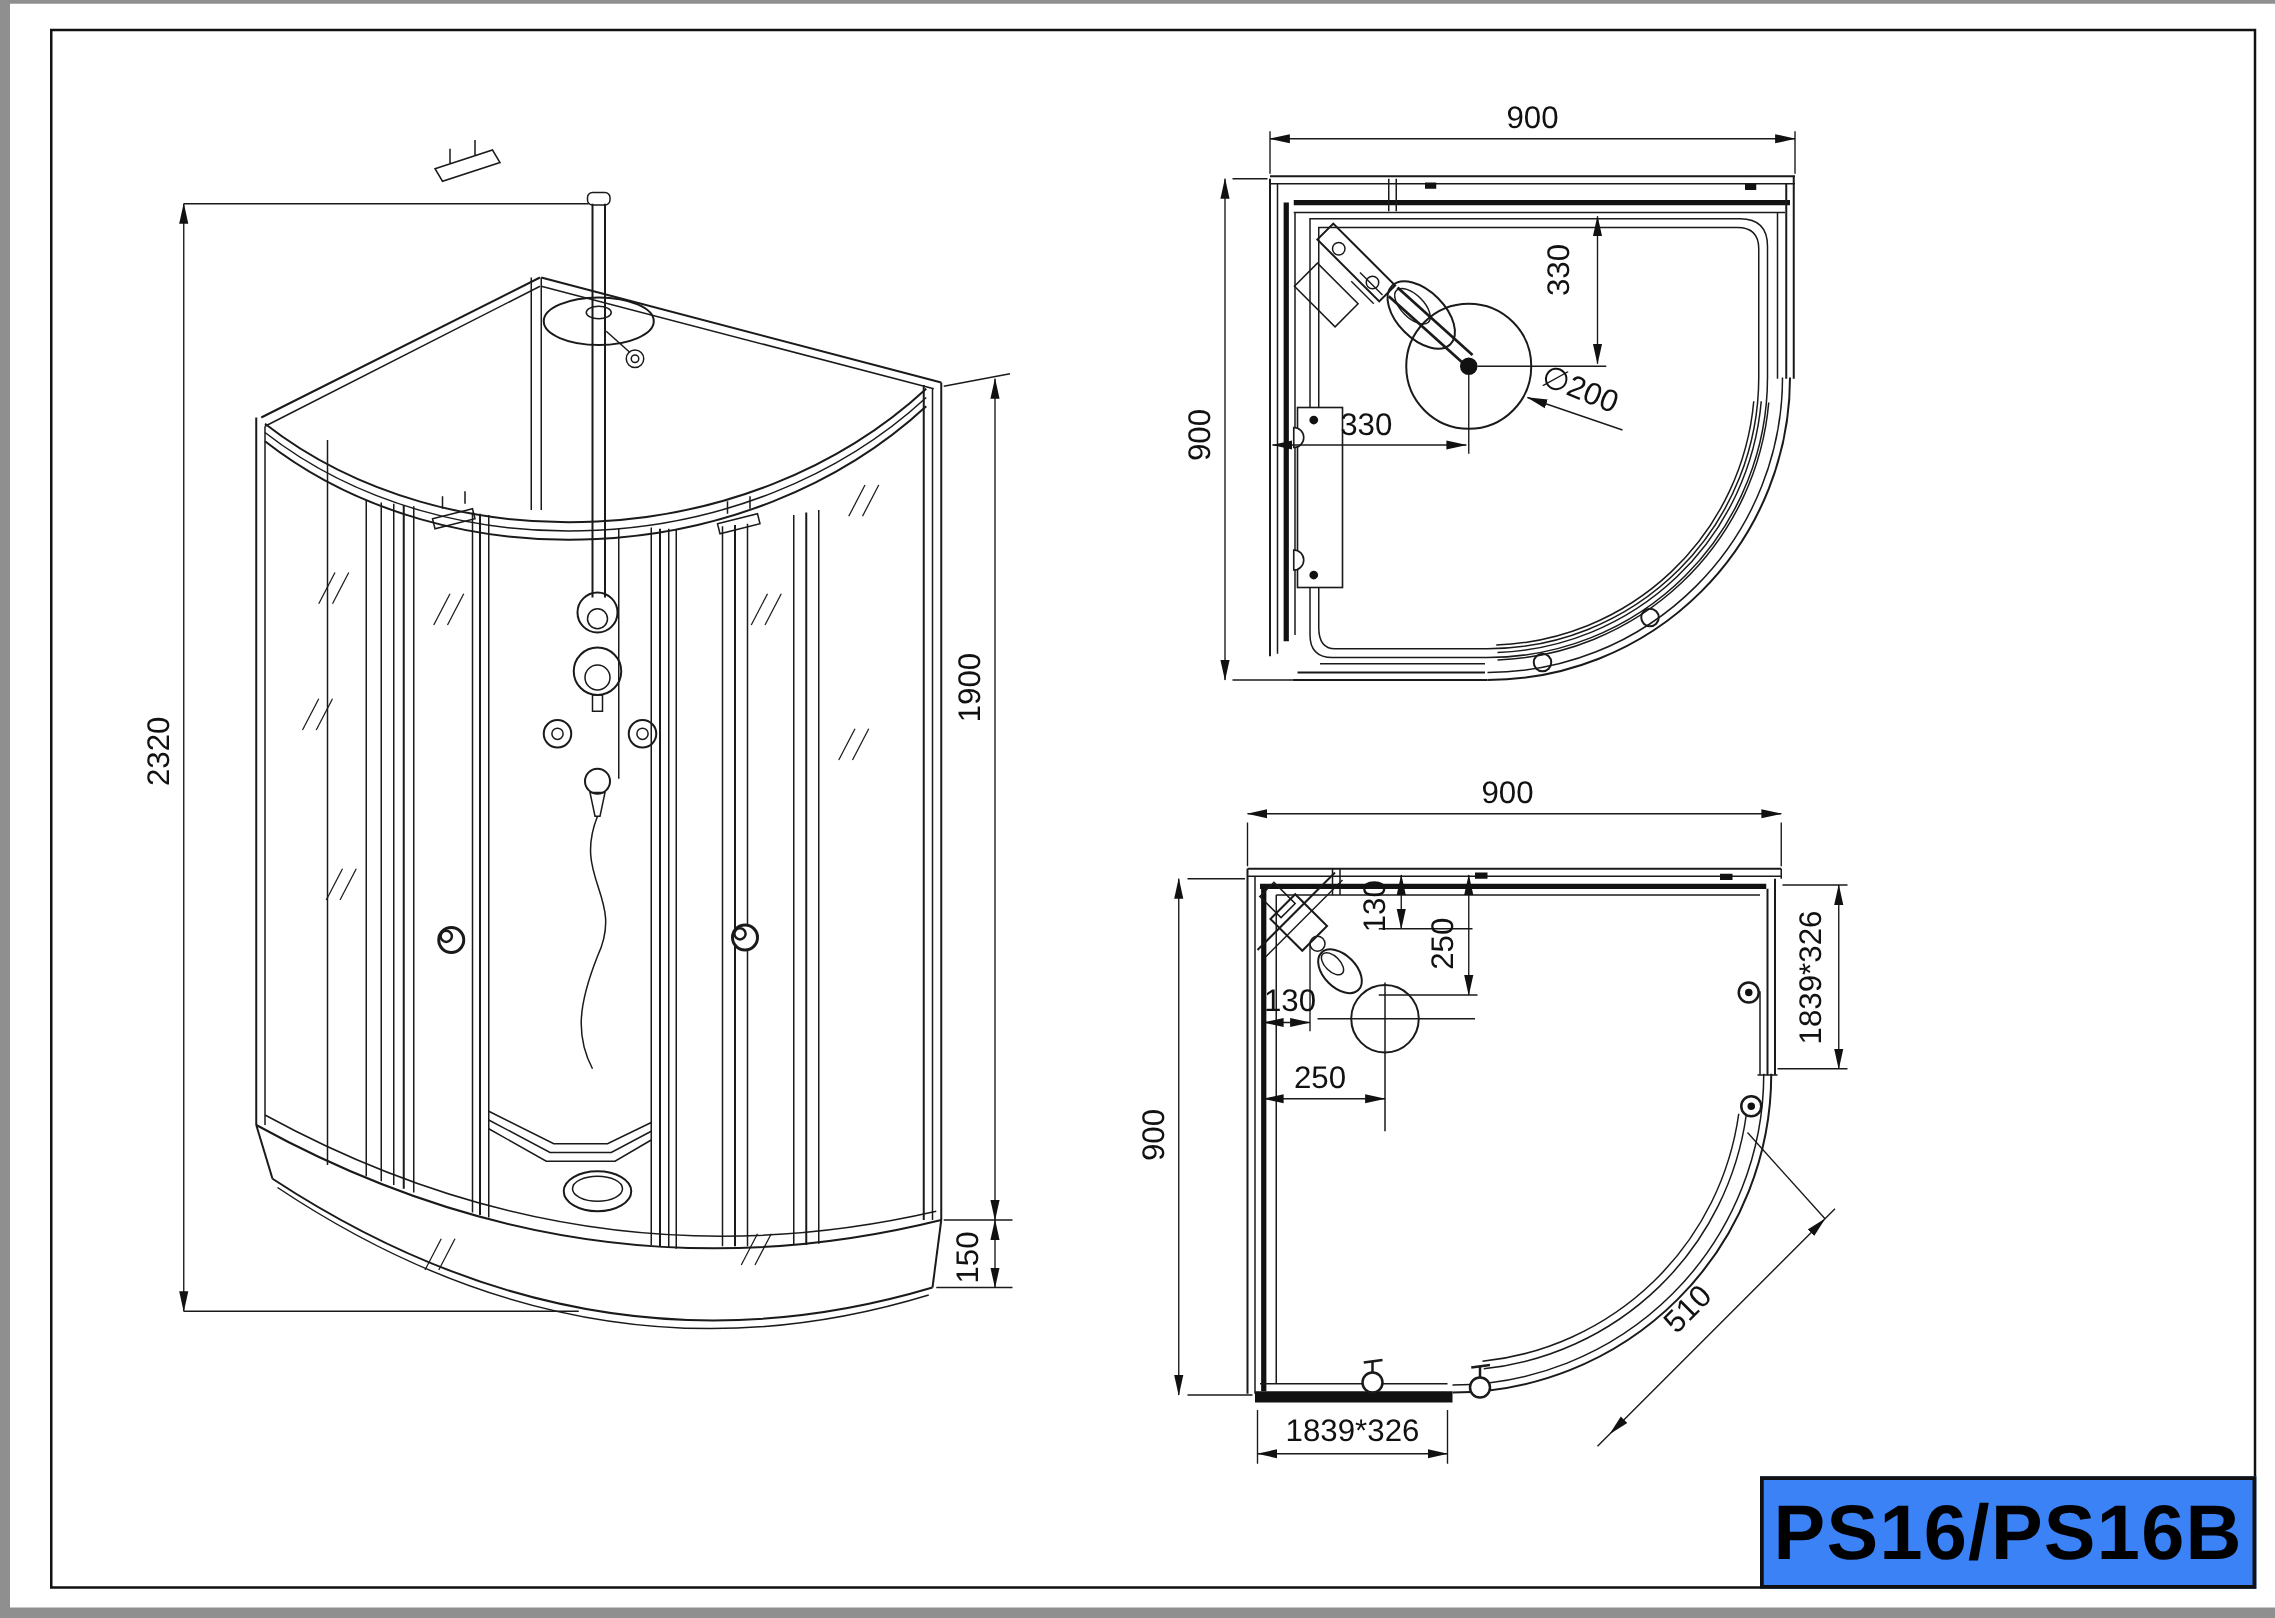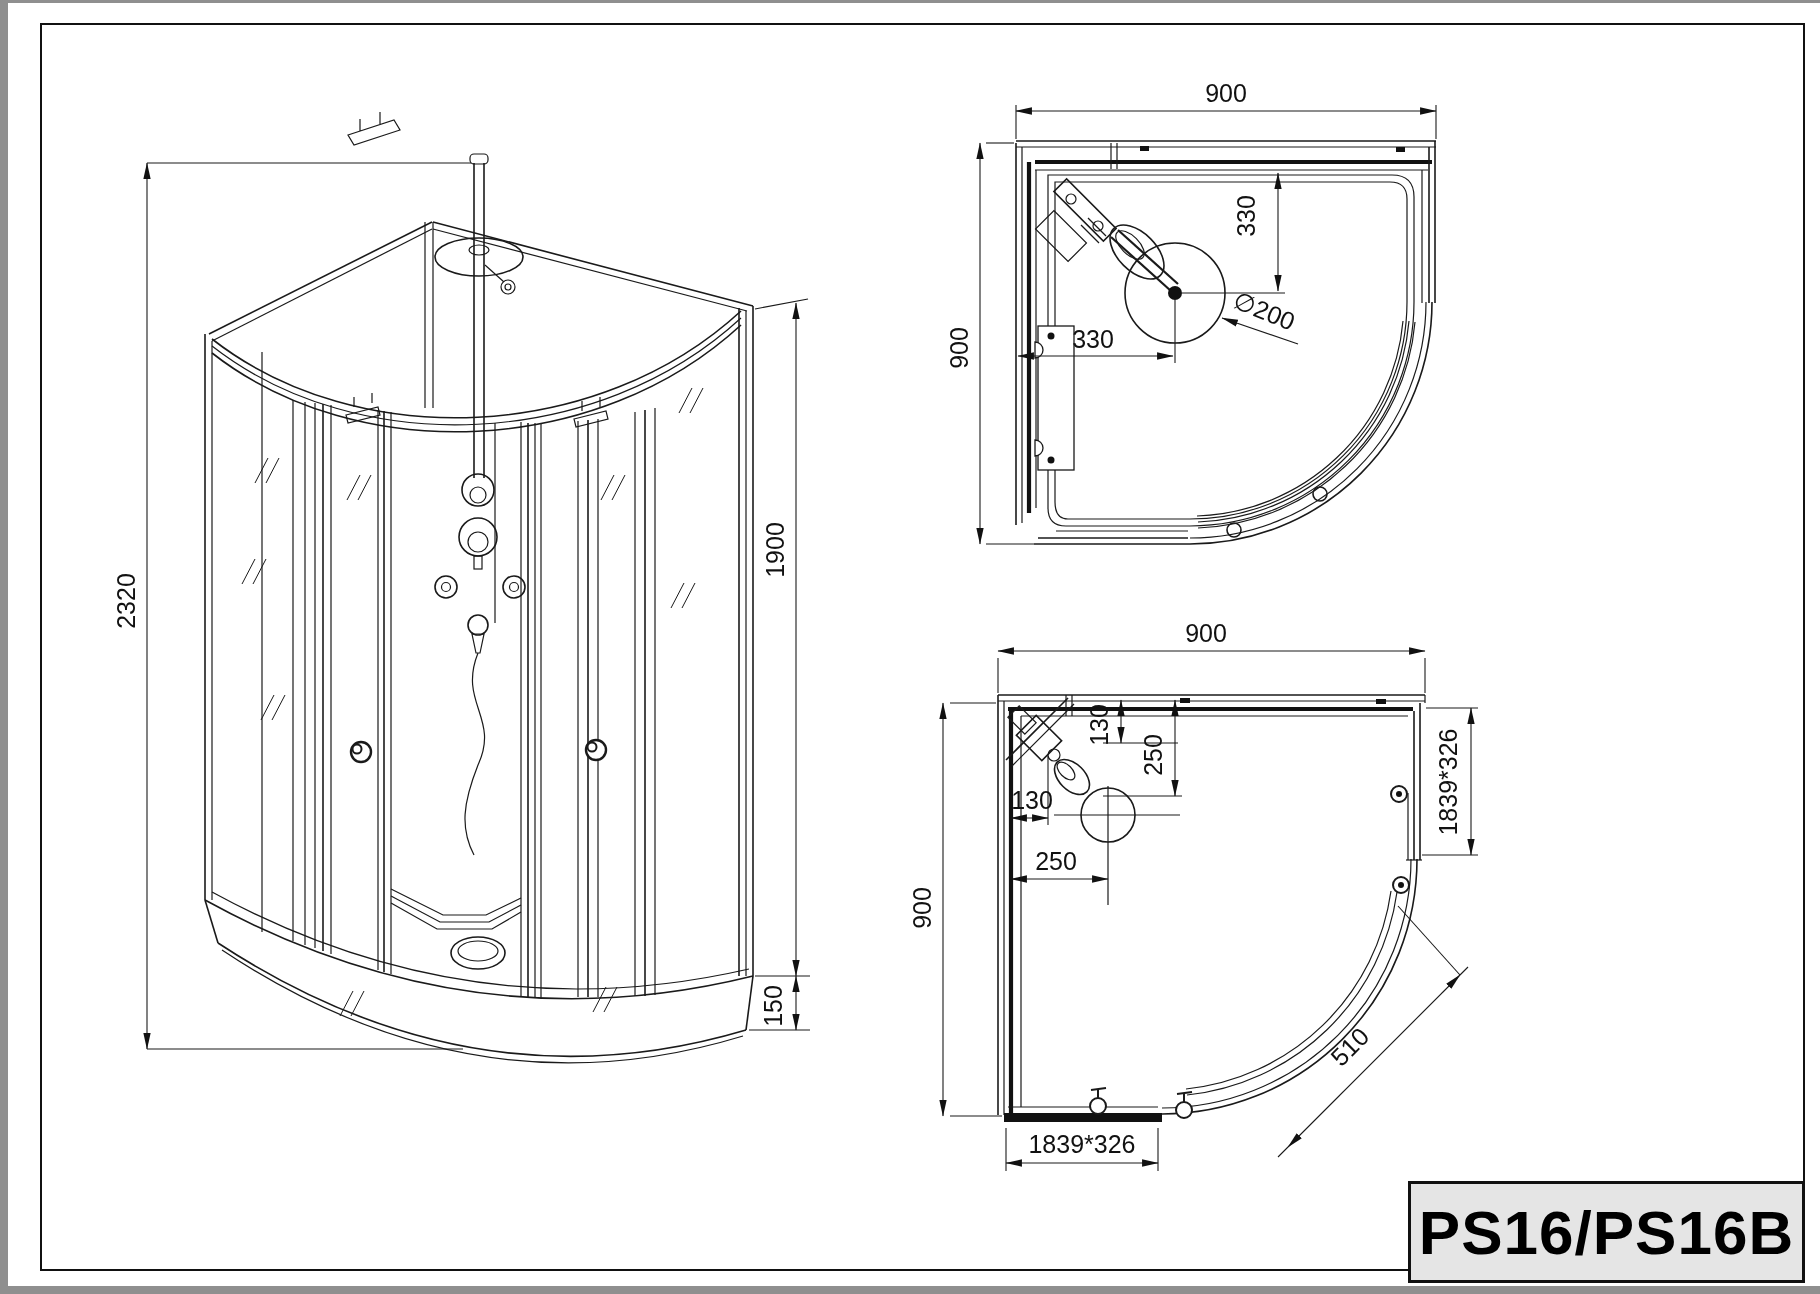--- a/index.html
+++ b/index.html
@@ -7,21 +7,21 @@
   .frame{position:absolute;left:32px;top:20px;width:1765px;height:1248px;border:2.5px solid #111;box-sizing:border-box;}
   svg{position:absolute;left:0;top:0;}
   .s1{stroke:#1a1a1a;stroke-width:1.2;fill:none;}
   .s15{stroke:#1a1a1a;stroke-width:1.6;fill:none;}
   .s2{stroke:#1a1a1a;stroke-width:2.2;fill:none;}
   .s3{stroke:#111;stroke-width:4.2;fill:none;}
   .dim{stroke:#1a1a1a;stroke-width:1.1;fill:none;}
   .fb{fill:#111;stroke:none;}
   .fw{fill:#fff;stroke:#1a1a1a;stroke-width:1.3;}
   text.d{font-family:"Liberation Sans",sans-serif;font-size:25px;fill:#111;}
-  .title-box{position:absolute;left:1400px;top:1178px;width:397px;height:102px;border:3px solid #111;box-sizing:border-box;background:#e5e5e5;display:flex;align-items:center;justify-content:center;}
+  .title-box{position:absolute;left:1400px;top:1178px;width:397px;height:90px;border:3px solid #111;box-sizing:border-box;background:#3b82f6;display:flex;align-items:center;justify-content:center;}
   .title-box span{font-family:"Liberation Sans",sans-serif;font-weight:bold;font-size:62px;color:#000;letter-spacing:1px;white-space:nowrap;}
 </style>
 </head>
 <body>
 
 <div class="sheet">
   <div class="frame"></div>
 
   <svg width="1820" height="1294" viewBox="0 0 1820 1294">
     <defs>

